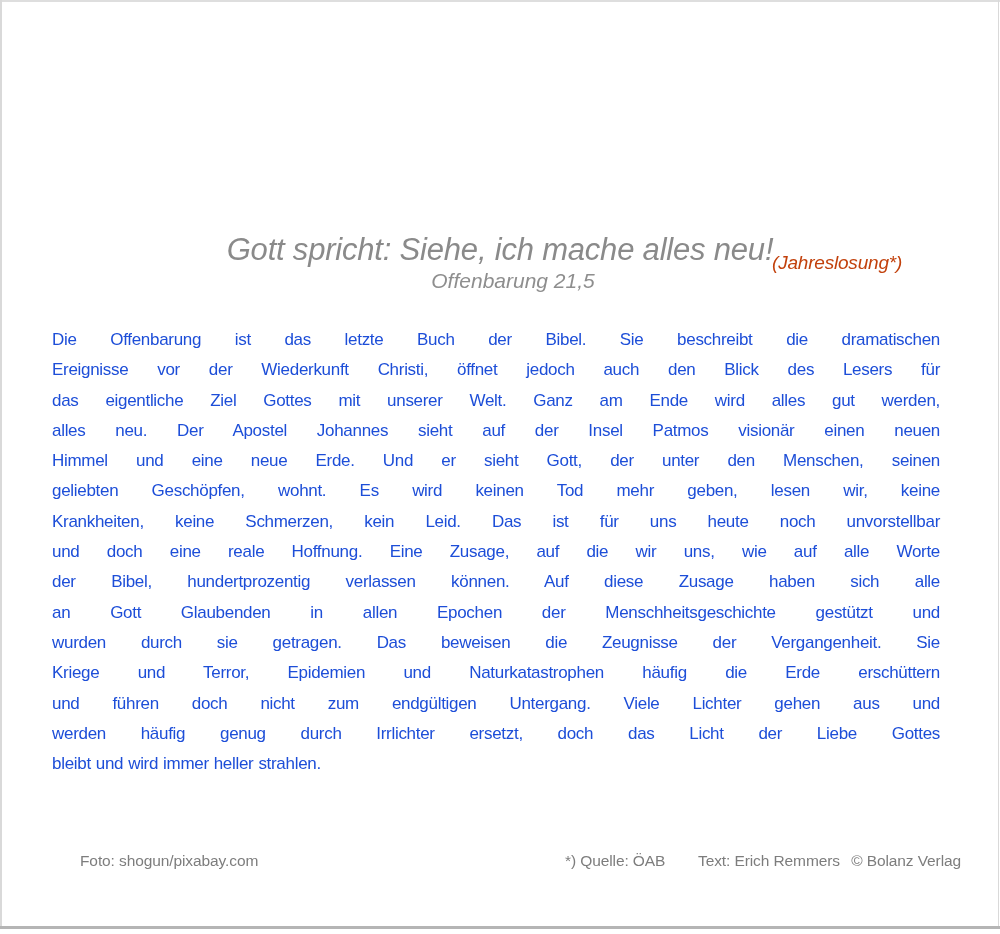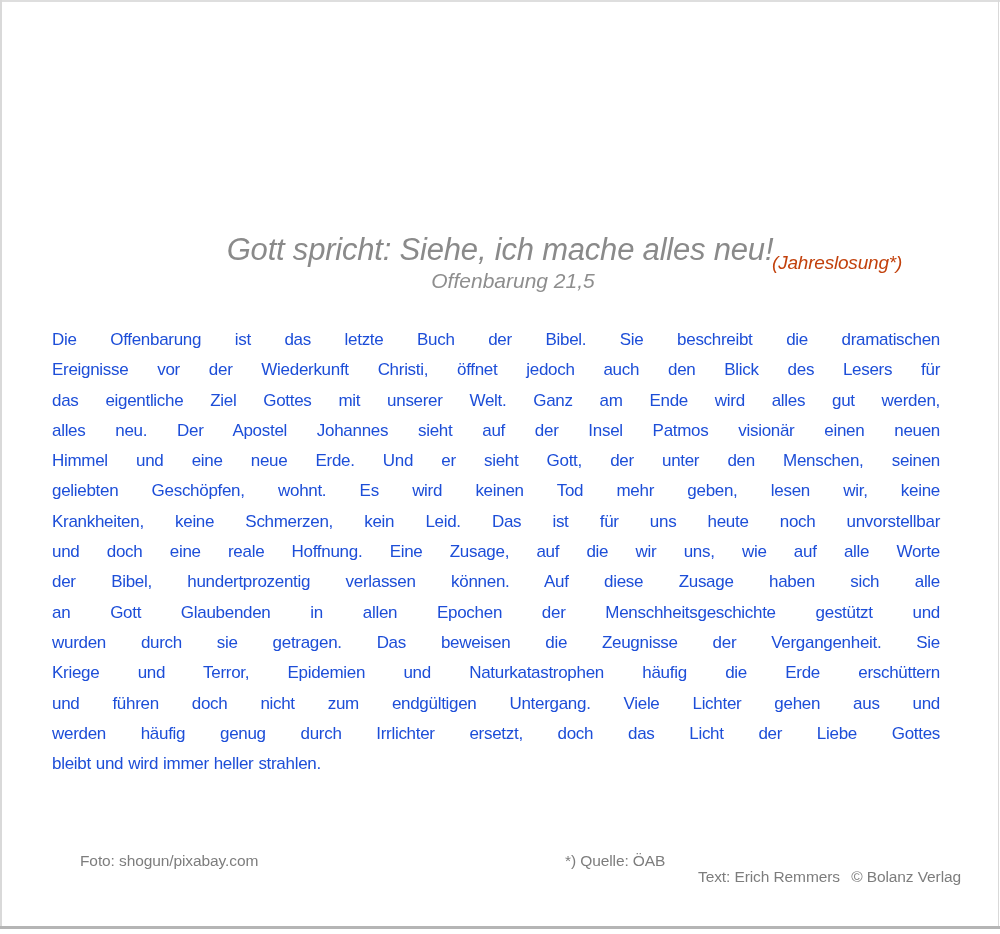--- a/index.html
+++ b/index.html
@@ -82,21 +82,21 @@
     position: absolute;
     top: 851px;
     font-size: 15.5px;
     line-height: 20px;
     color: #7d7d7d;
     letter-spacing: -0.1px;
     white-space: nowrap;
   }
   .footer-photo  { left: 80px; }
   .footer-source { left: 553px; margin-left: 12px; }
-  .footer-text   { left: 698px; margin-top: 16px; }
+  .footer-text   { left: 698px; }
   .footer-text .copyright { margin-left: 7px; }
 </style>
 </head>
 <body>
 
 <div class="card">
 
   <div class="edge edge-top"></div>
   <div class="edge edge-left"></div>
   <div class="edge edge-right"></div>

